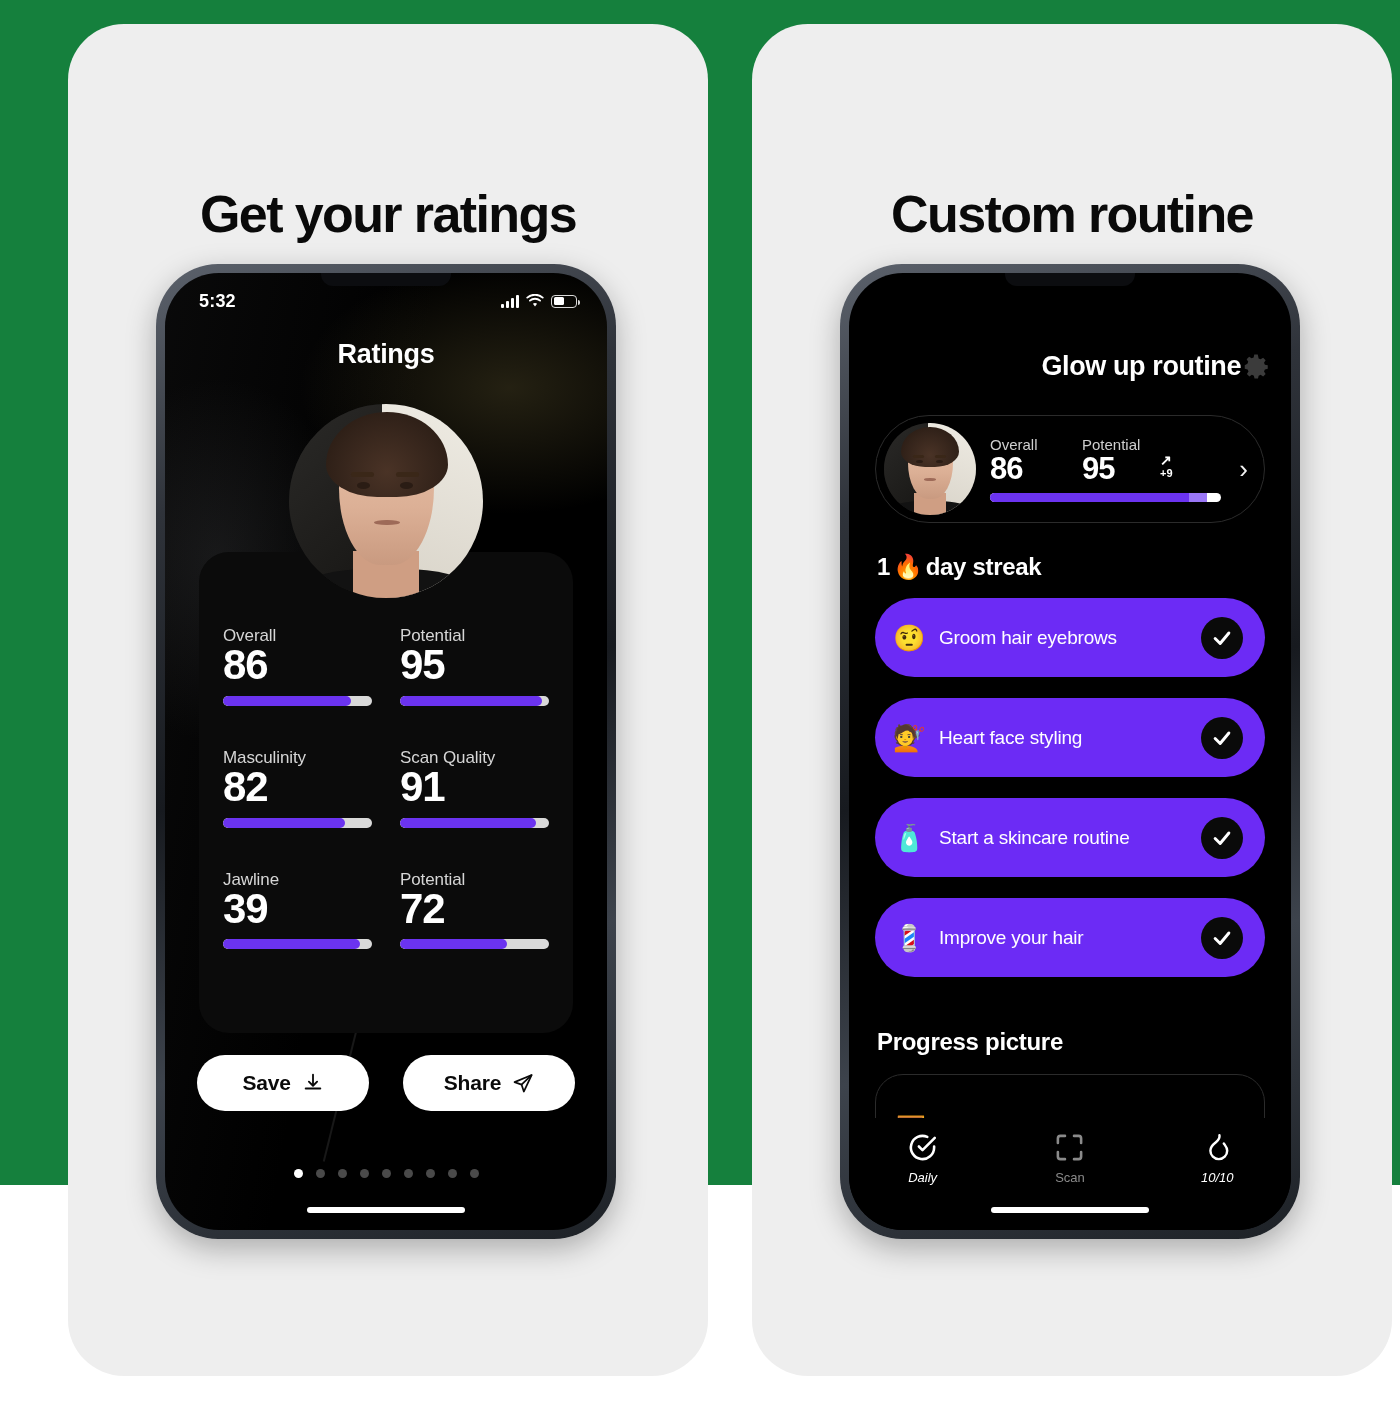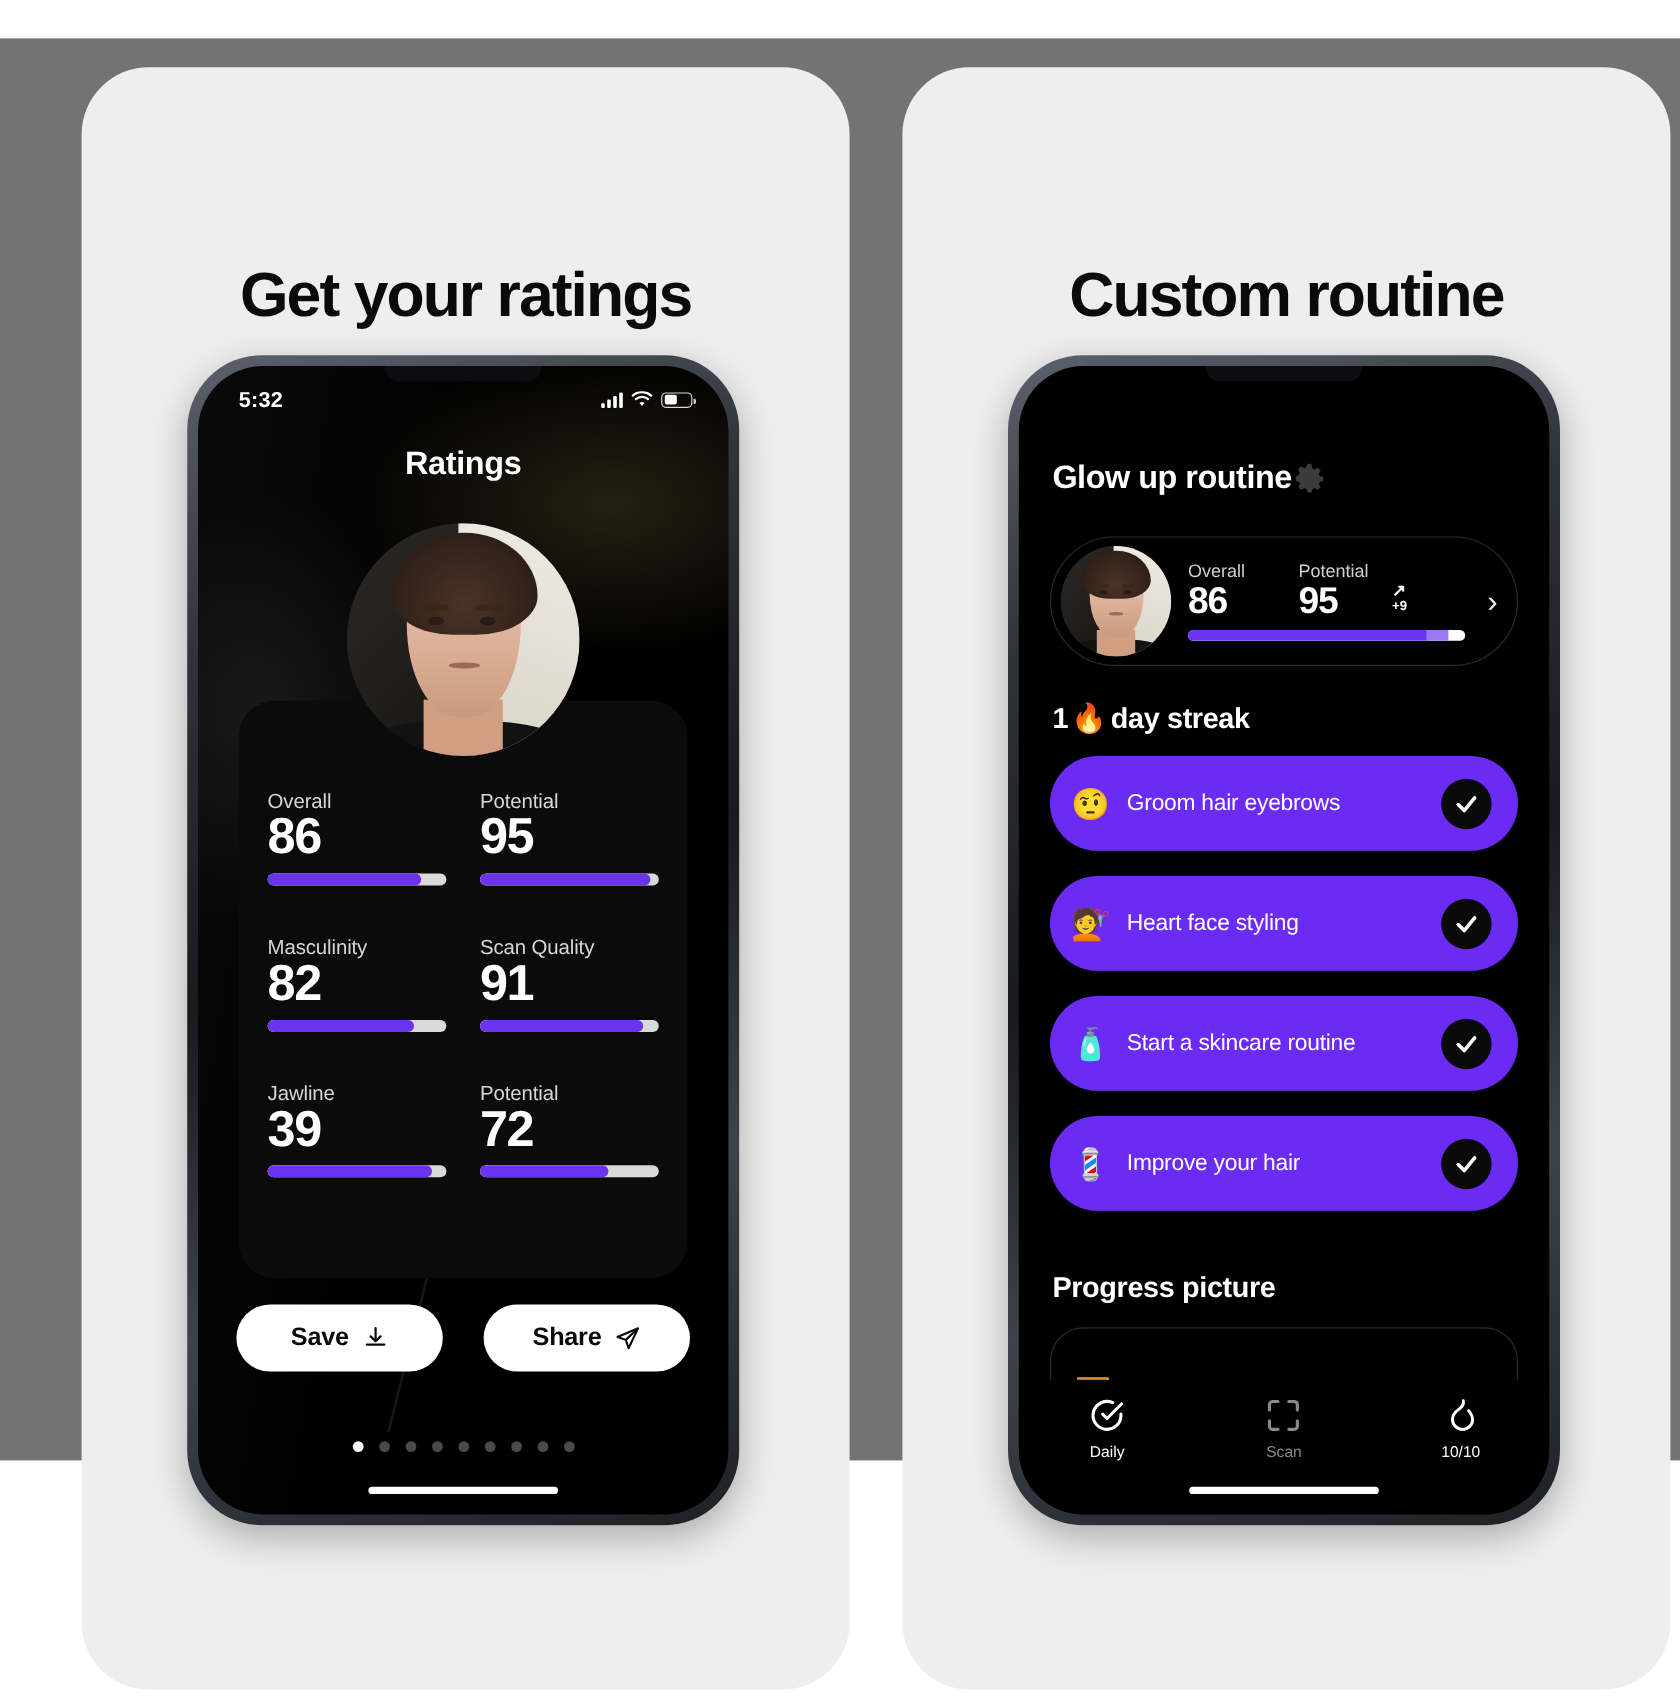--- a/index.html
+++ b/index.html
@@ -1,19 +1,19 @@
 <!DOCTYPE html>
 <html><head>
 <meta charset="utf-8">
 <style>
   * { margin:0; padding:0; box-sizing:border-box; }
   html,body{ width:1400px; height:1417px; background:#ffffff;
     font-family:"Liberation Sans", sans-serif; overflow:hidden; }
 
-  .stage{ position:relative; width:1400px; height:1185px; background:#737373;margin-top:32px; }
+  .stage{ position:relative; width:1400px; height:1185px; background:#15803d; }
 
   
   .panel{ position:absolute; background:#eeeeee; border-radius:56px; }
   #panel-left { left:68px;  top:24px; width:640px; height:1352px; }
   #panel-right{ left:752px; top:24px; width:640px; height:1352px; }
 
   .headline{ position:absolute; width:100%; text-align:center;
     font-size:52px; font-weight:800; letter-spacing:-1.6px; color:#0a0a0a;
     font-family:"Liberation Sans", sans-serif; }
   #head-left { top:160px; }
@@ -113,21 +113,21 @@
   .dots{ position:absolute; left:0; right:0; top:896px; z-index:6;
     display:flex; justify-content:center; gap:13px; }
   .dots i{ width:9px; height:9px; border-radius:50%; background:#4a4a4a; display:block; }
   .dots i.on{ background:#fff; }
 
   .homebar{ position:absolute; left:50%; transform:translateX(-50%); bottom:17px;
     width:158px; height:6px; border-radius:4px; background:#fff; z-index:10; }
 
   
   .rt-head{ position:absolute; top:78px; left:28px; right:20px; z-index:7;
-    display:flex; align-items:center; justify-content:flex-start;text-decoration:underline; }
+    display:flex; align-items:center; justify-content:flex-end;text-decoration:underline; }
   .rt-title{ color:#fff; font-size:27px; font-weight:700; letter-spacing:-.4px; }
   .gear{ width:30px; height:30px; color:#3b3b3b; }
 
   .score-card{ position:absolute; left:26px; right:26px; top:142px; height:108px;
     border:1.4px solid #2b2b2b; border-radius:54px; z-index:6;
     display:flex; align-items:center; padding:0 16px 0 8px; gap:14px; }
   #avatar-score{ position:relative; width:92px; height:92px; flex:none; transform:none; top:0; left:0; }
   .score-mid{ flex:1; padding-right:4px; }
   .score-heads{ display:flex; gap:20px; }
   .score-h{ color:#cfcfcf; font-size:15px; width:72px; }
@@ -164,21 +164,21 @@
     display:flex; align-items:center; padding:0 20px; gap:14px; }
   .pic-card .emo{ font-size:24px; }
   .pic-card .lbl{ flex:1; color:#e8e8e8; font-size:19px; font-weight:500; }
 
   .tabbar{ position:absolute; left:0; right:0; bottom:0; height:112px;
     background:#000; z-index:8; display:flex; align-items:flex-start;
     padding-top:14px; }
   .tab{ flex:1; display:flex; flex-direction:column; align-items:center; gap:7px; }
   .tab svg{ width:31px; height:31px; }
   .tab .tl{ font-size:13px; }
-  .tab.active svg{ color:#fff; } .tab.active .tl{ color:#fff; }
+  .tab.active svg{ color:#fff; } .tab.active .tl{ color:#fff;font-style:italic; }
   .tab.dim svg{ color:#8a8a8a; } .tab.dim .tl{ color:#8a8a8a; }
 </style>
 </head>
 <body>
 
 <div class="stage">
 
   <div class="panel" id="panel-left">
     <div class="headline" id="head-left">Get your ratings</div>
   </div>

